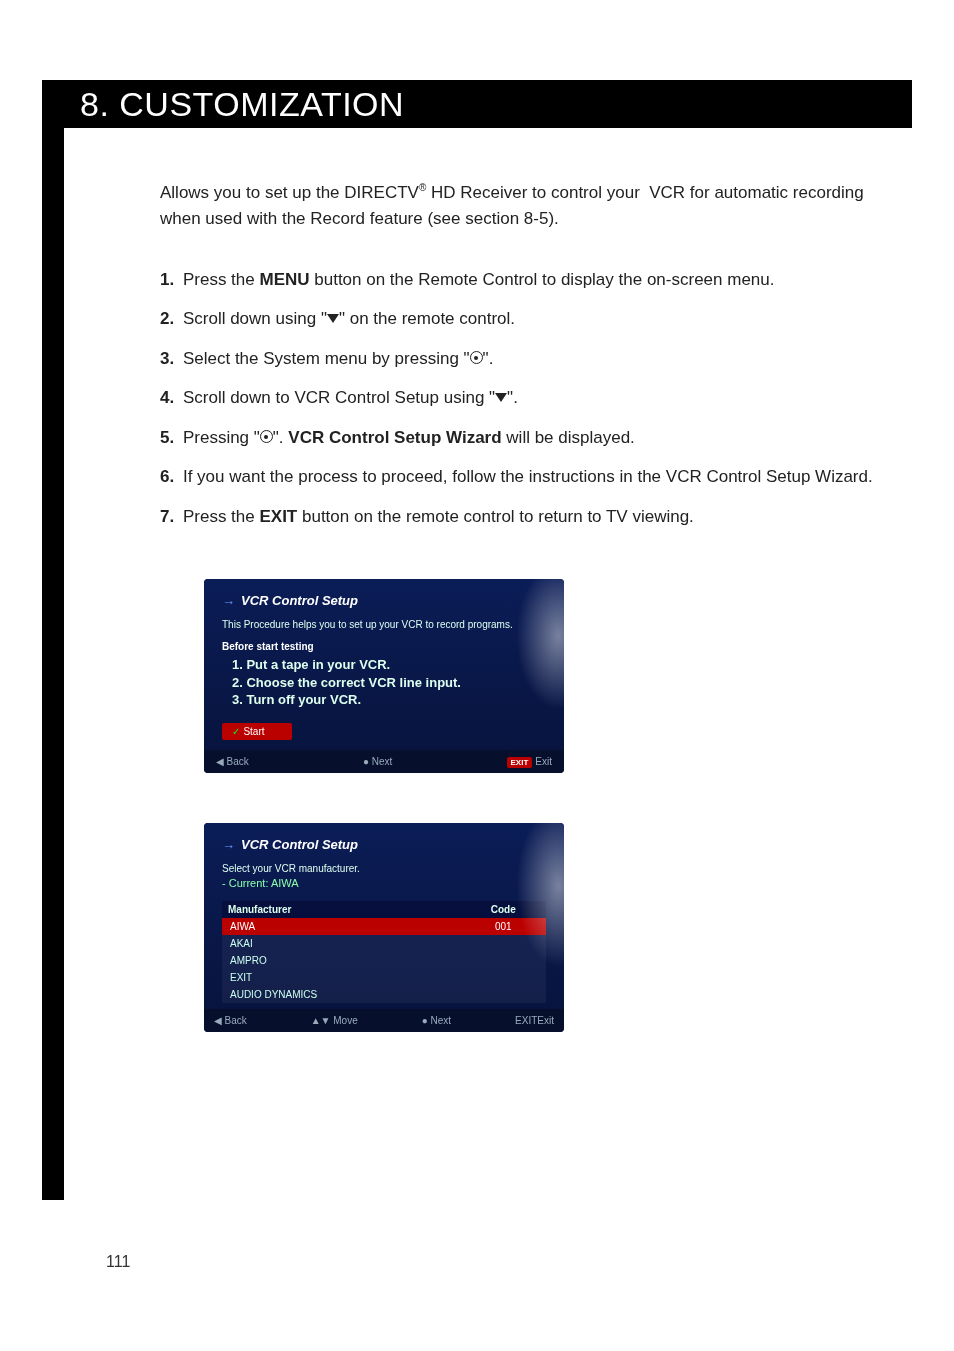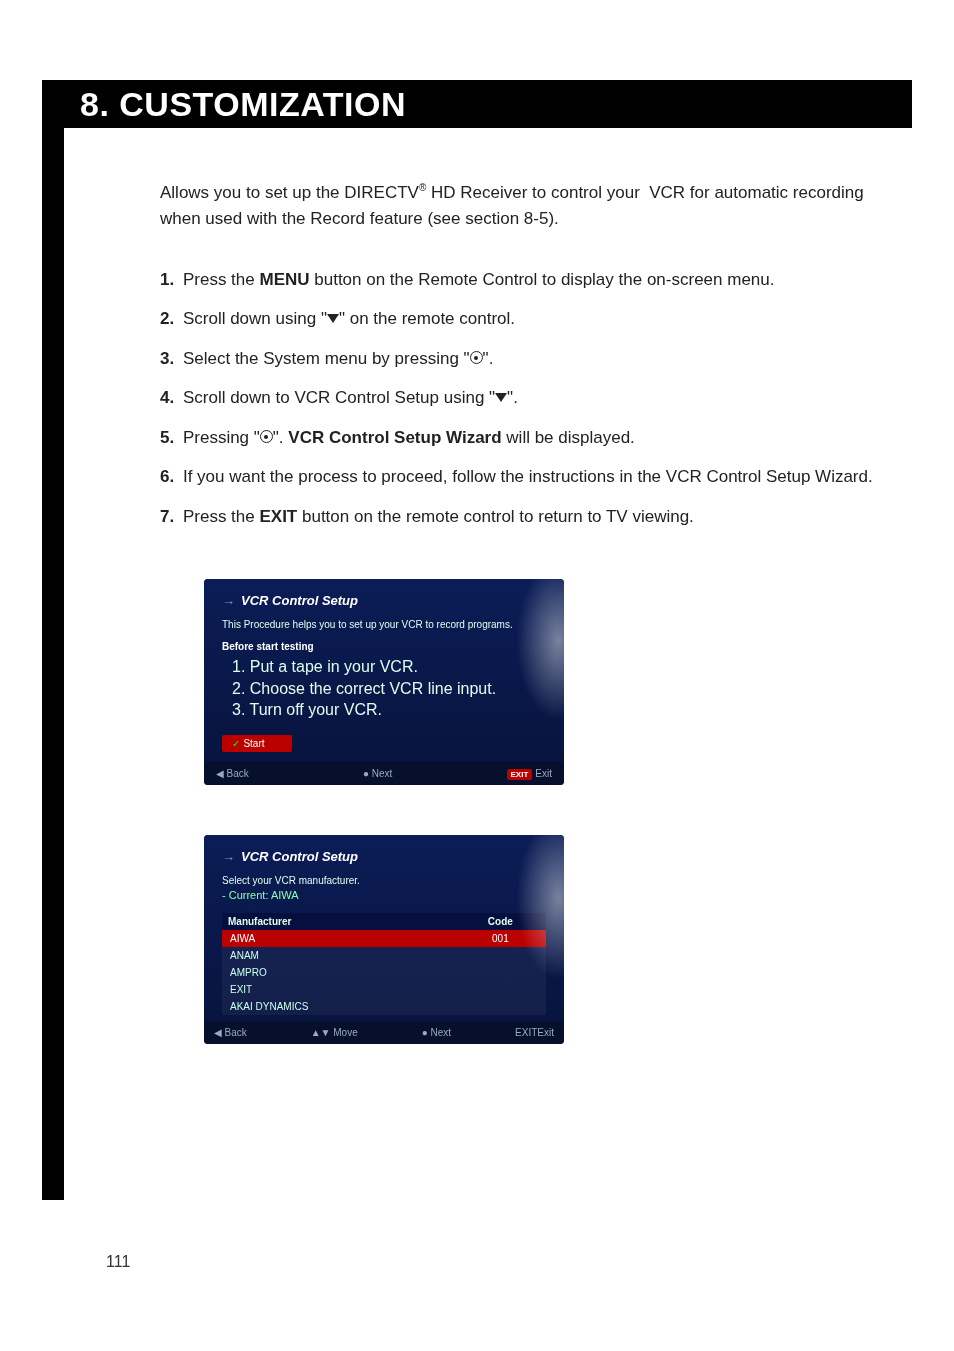--- a/index.html
+++ b/index.html
@@ -20,21 +20,21 @@
     background: #000;
   }
   .title-bar {
     position: absolute;
     left: 42px;
     top: 80px;
     right: 42px;
     height: 48px;
     background: #000;
     color: #fff;
-    font-weight: 700;
+    font-weight: 400;
     font-family: Arial, "Arial Narrow", sans-serif;
     font-size: 34px;
     padding-left: 38px;
     display: flex;
     align-items: center;
     letter-spacing: 0.5px;
   }
   .title-bar span { font-family: inherit; }
   .content {
     position: absolute;
@@ -122,21 +122,21 @@
     font-size: 13px;
     margin-bottom: 10px;
   }
   .shot-title .arrow {
     color: #6aa0ff;
     margin-right: 6px;
     font-style: normal;
   }
   .shot-desc { color: #dfe; font-size: 10px; line-height: 1.3; margin-bottom: 10px; }
   .shot-sub { color: #fff; font-weight: 700; font-size: 10px; margin-bottom: 4px; }
-  .shot-list { margin-left: 10px; font-size: 16px; line-height: 1.35; color: #dfe; }
+  .shot-list { margin-left: 10px; font-size: 13px; line-height: 1.35; color: #dfe; font-weight: bold; }
   .start-btn {
     display: inline-block;
     background: #b00;
     color: #fff;
     font-size: 10px;
     padding: 3px 27px 3px 10px;
     margin-top: 14px;
     border-radius: 2px;
   }
   .check { color: #0f0; margin-right: 3px; }
@@ -278,33 +278,33 @@
         <tbody>
             <tr>
           <th>Manufacturer</th>
           <th style="text-align:center;">Code</th>
         </tr>
         <tr class="sel">
               <td>AIWA</td>
               <td style="text-align:center;">001</td>
             </tr>
         <tr>
-              <td>ANAM</td>
+              <td>AKAI</td>
               <td></td>
             </tr>
         <tr>
               <td>AMPRO</td>
               <td></td>
             </tr>
         <tr>
               <td>EXIT</td>
               <td></td>
             </tr>
         <tr>
-              <td>AKAI DYNAMICS</td>
+              <td>AUDIO DYNAMICS</td>
               <td></td>
             </tr>
       </tbody>
         </table>
       <div class="shot-right-fade"></div>
     </div>
     <div class="shot2-footer">
       <span>◀ Back</span>
       <span>▲▼ Move</span>
       <span>● Next</span>

